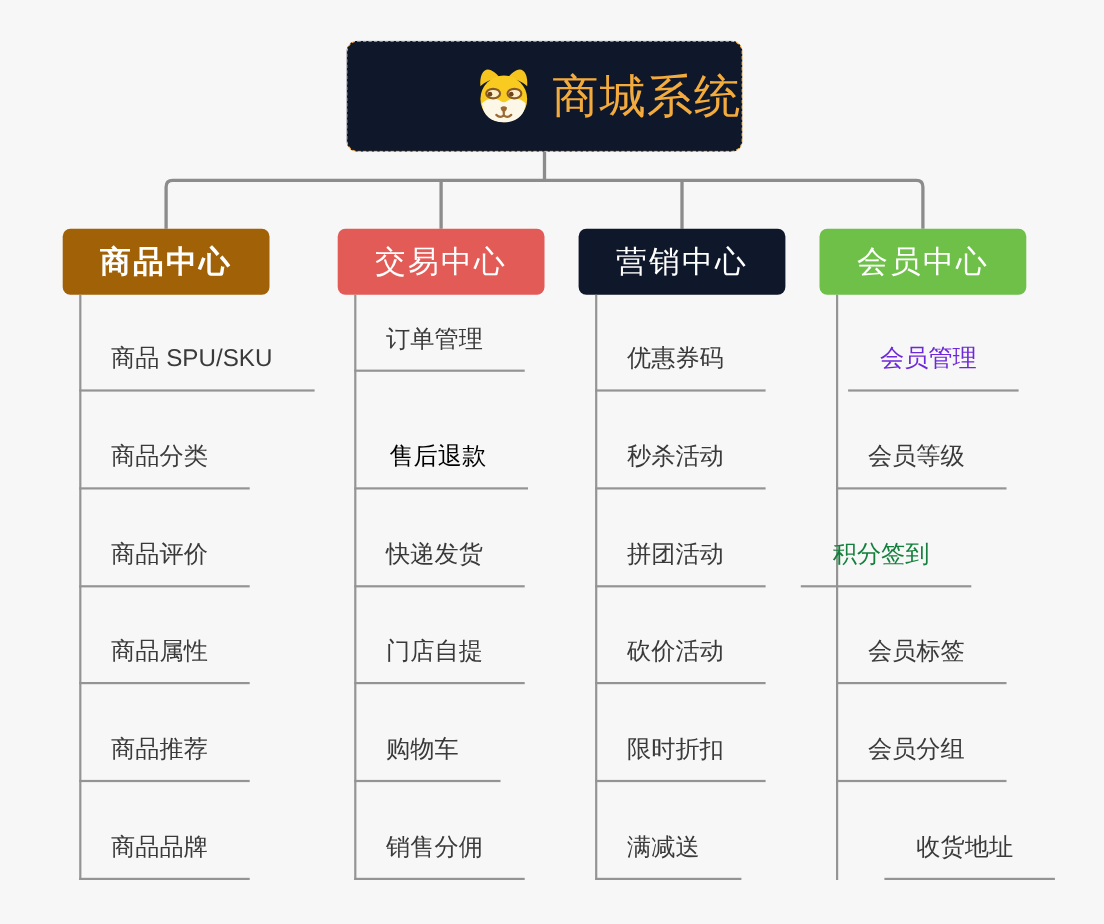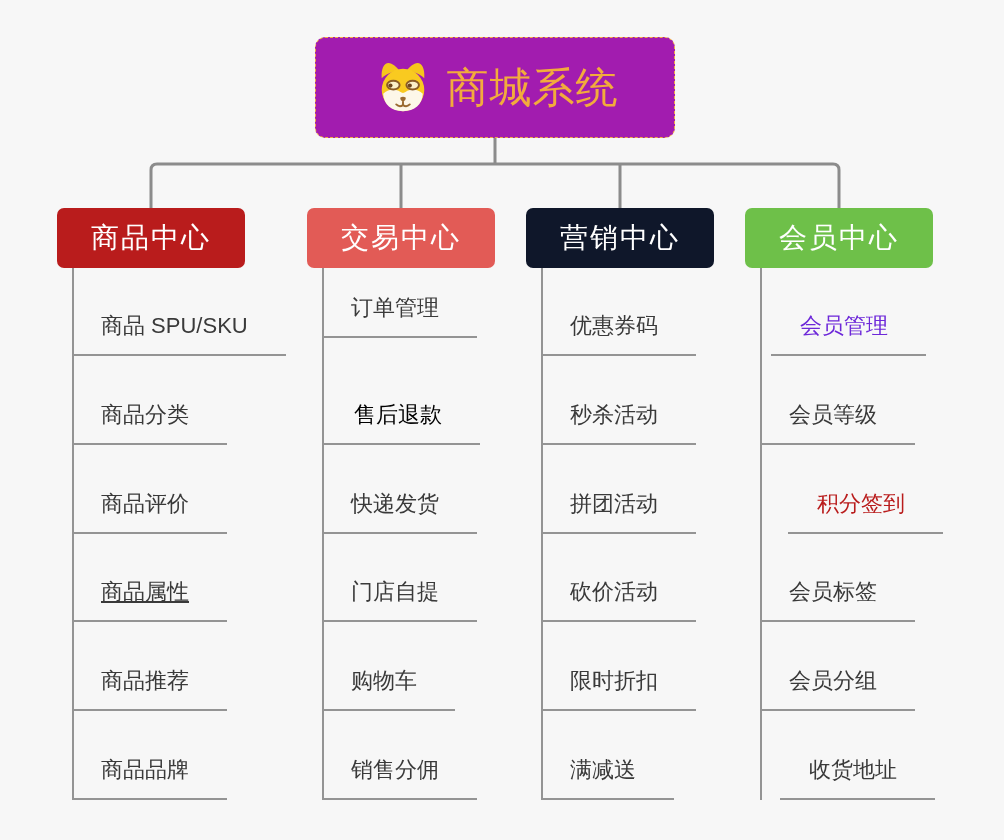--- a/index.html
+++ b/index.html
@@ -1,22 +1,22 @@
 <!DOCTYPE html>
 <html><head>
 <meta charset="utf-8">
 <style>
   html,body{margin:0;padding:0;}
   body{background:#f7f7f7;font-family:"Liberation Sans","DejaVu Sans",sans-serif;}
   .canvas{position:relative;width:1004px;height:840px;background:#f7f7f7;overflow:hidden;}
   .connectors{position:absolute;left:0;top:0;pointer-events:none;}
   .root-node{
     position:absolute;left:315px;top:37px;width:360px;height:101px;
-    background:#a21caf;border:1px dashed #f2ac42;border-radius:10px;
-    display:flex;align-items:center;justify-content:center;gap:13px;box-sizing:border-box;
+    background:#0f172a;border:1px dashed #f2ac42;border-radius:10px;
+    display:flex;align-items:center;justify-content:flex-end;gap:13px;box-sizing:border-box;
   }
   .root-title{font-size:42px;color:#f2ab3c;letter-spacing:1px;white-space:nowrap;}
   .branch-box{
     position:absolute;top:208px;width:188px;height:60px;border-radius:7px;
     display:flex;align-items:center;justify-content:center;
     color:#ffffff;font-size:28px;letter-spacing:2px;white-space:nowrap;
   }
   .spine{position:absolute;width:2px;background:#949494;}
   .child{
     position:absolute;border-bottom:2px solid #949494;
@@ -43,26 +43,26 @@
       <circle cx="19" cy="27.5" r="2.2" fill="#6e441b"></circle>
       <circle cx="39" cy="27.5" r="2.2" fill="#6e441b"></circle>
       <path d="M29 40 Q32 38 35 40 Q35 43 32 44.5 Q29 43 29 40 Z" fill="#9a6a30"></path>
       <path d="M32 44.5 L32 47.5" stroke="#9a6a30" stroke-width="2" fill="none" stroke-linecap="round"></path>
       <path d="M25 47 Q28.5 50.5 32 47.5 Q35.5 50.5 39 47" stroke="#9a6a30" stroke-width="2" fill="none" stroke-linecap="round"></path>
     </svg>
     <span class="root-title">商城系统</span>
   </div>
 
   <div id="branches">
-      <div class="branch-box" style="left: 57px; background: #b91c1c;">商品中心</div>
+      <div class="branch-box" style="left: 57px; background: #a16207; font-weight: bold;">商品中心</div>
       <div class="spine" style="left: 72px; top: 268px; height: 532px; background: rgb(148, 148, 148);"></div>
       <div class="child" style="left: 72px; top: 310px; border-bottom-color: rgb(148, 148, 148); color: rgb(58, 58, 58);">商品 SPU/SKU</div>
       <div class="child" style="left: 72px; top: 399px; border-bottom-color: rgb(148, 148, 148); color: rgb(58, 58, 58);">商品分类</div>
       <div class="child" style="left: 72px; top: 488px; border-bottom-color: rgb(148, 148, 148); color: rgb(58, 58, 58);">商品评价</div>
-      <div class="child" style="left: 72px; top: 576px; border-bottom-color: rgb(148, 148, 148); color: rgb(58, 58, 58); text-decoration: underline;">商品属性</div>
+      <div class="child" style="left: 72px; top: 576px; border-bottom-color: rgb(148, 148, 148); color: rgb(58, 58, 58);">商品属性</div>
       <div class="child" style="left: 72px; top: 665px; border-bottom-color: rgb(148, 148, 148); color: rgb(58, 58, 58);">商品推荐</div>
       <div class="child" style="left: 72px; top: 754px; border-bottom-color: rgb(148, 148, 148); color: rgb(58, 58, 58);">商品品牌</div>
       <div class="branch-box" style="left: 307px; background: rgb(226, 91, 86);">交易中心</div>
       <div class="spine" style="left: 322px; top: 268px; height: 532px; background: rgb(148, 148, 148);"></div>
       <div class="child" style="left: 322px; top: 292px; border-bottom-color: rgb(148, 148, 148); color: rgb(58, 58, 58);">订单管理</div>
       <div class="child" style="left: 322px; top: 399px; border-bottom-color: rgb(148, 148, 148); color: #000000; padding-left: 32px;">售后退款</div>
       <div class="child" style="left: 322px; top: 488px; border-bottom-color: rgb(148, 148, 148); color: rgb(58, 58, 58);">快递发货</div>
       <div class="child" style="left: 322px; top: 576px; border-bottom-color: rgb(148, 148, 148); color: rgb(58, 58, 58);">门店自提</div>
       <div class="child" style="left: 322px; top: 665px; border-bottom-color: rgb(148, 148, 148); color: rgb(58, 58, 58);">购物车</div>
       <div class="child" style="left: 322px; top: 754px; border-bottom-color: rgb(148, 148, 148); color: rgb(58, 58, 58);">销售分佣</div>
@@ -71,18 +71,18 @@
       <div class="child" style="left: 541px; top: 310px; border-bottom-color: rgb(148, 148, 148); color: rgb(58, 58, 58);">优惠券码</div>
       <div class="child" style="left: 541px; top: 399px; border-bottom-color: rgb(148, 148, 148); color: rgb(58, 58, 58);">秒杀活动</div>
       <div class="child" style="left: 541px; top: 488px; border-bottom-color: rgb(148, 148, 148); color: rgb(58, 58, 58);">拼团活动</div>
       <div class="child" style="left: 541px; top: 576px; border-bottom-color: rgb(148, 148, 148); color: rgb(58, 58, 58);">砍价活动</div>
       <div class="child" style="left: 541px; top: 665px; border-bottom-color: rgb(148, 148, 148); color: rgb(58, 58, 58);">限时折扣</div>
       <div class="child" style="left: 541px; top: 754px; border-bottom-color: rgb(148, 148, 148); color: rgb(58, 58, 58);">满减送</div>
       <div class="branch-box" style="left: 745px; background: rgb(110, 192, 73);">会员中心</div>
       <div class="spine" style="left: 760px; top: 268px; height: 532px; background: rgb(148, 148, 148);"></div>
       <div class="child" style="left: 771px; top: 310px; border-bottom-color: rgb(148, 148, 148); color: #6d28d9;">会员管理</div>
       <div class="child" style="left: 760px; top: 399px; border-bottom-color: rgb(148, 148, 148); color: rgb(58, 58, 58);">会员等级</div>
-      <div class="child" style="left: 788px; top: 488px; border-bottom-color: rgb(148, 148, 148); color: #b91c1c;">积分签到</div>
+      <div class="child" style="left: 728px; top: 488px; border-bottom-color: rgb(148, 148, 148); color: #15803d;">积分签到</div>
       <div class="child" style="left: 760px; top: 576px; border-bottom-color: rgb(148, 148, 148); color: rgb(58, 58, 58);">会员标签</div>
       <div class="child" style="left: 760px; top: 665px; border-bottom-color: rgb(148, 148, 148); color: rgb(58, 58, 58);">会员分组</div>
-      <div class="child" style="left: 780px; top: 754px; border-bottom-color: rgb(148, 148, 148); color: rgb(58, 58, 58);">收货地址</div>
+      <div class="child" style="left: 804px; top: 754px; border-bottom-color: rgb(148, 148, 148); color: rgb(58, 58, 58);">收货地址</div>
     </div>
 </div>
 
 </body></html>

